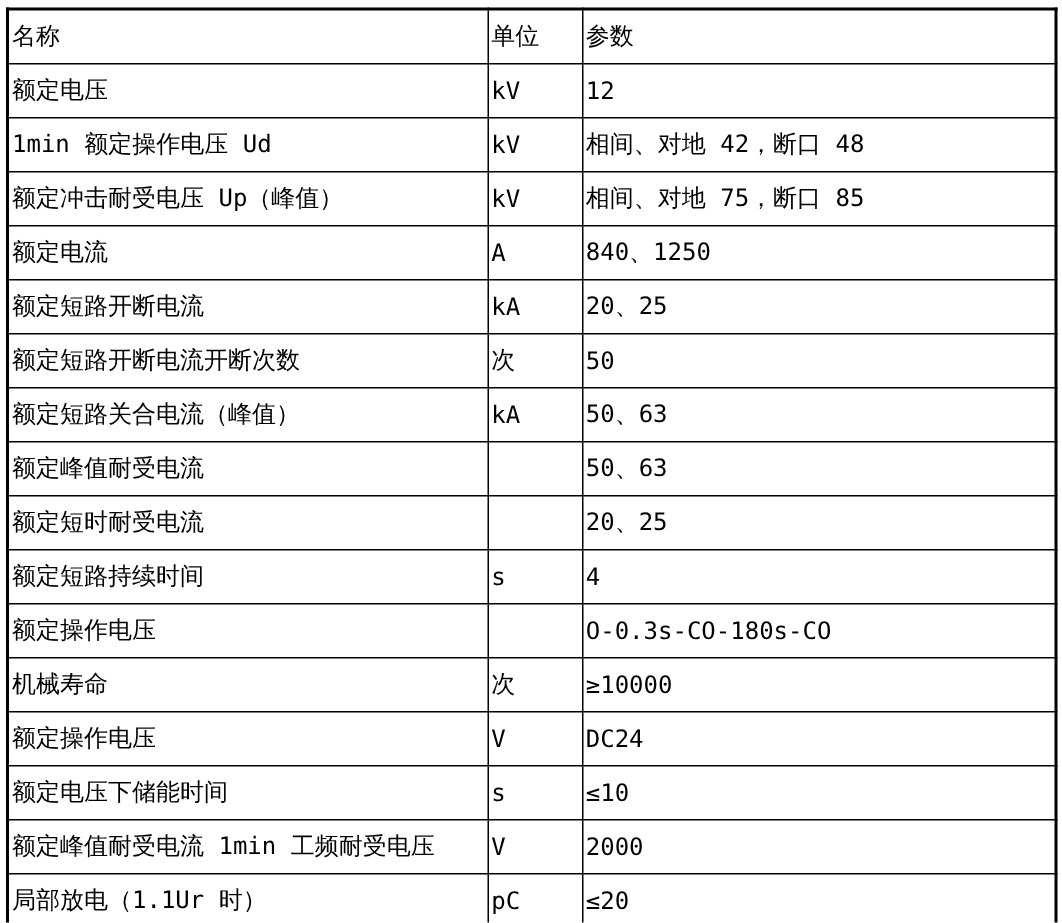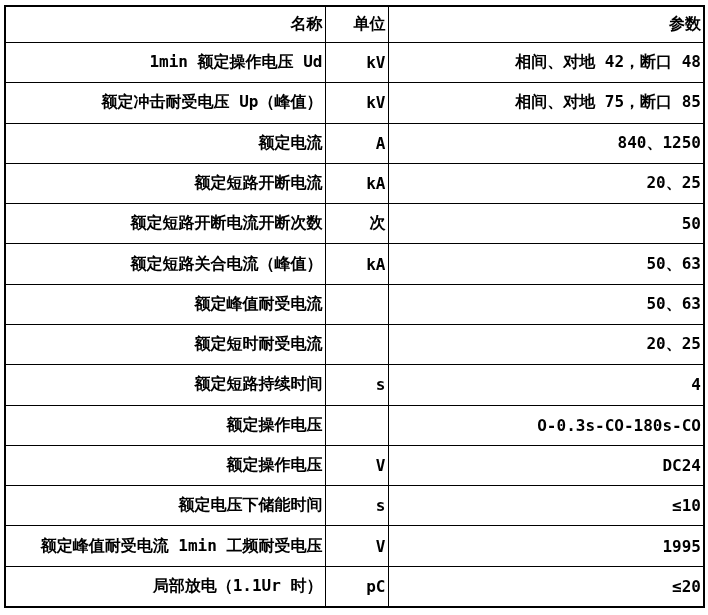--- a/index.html
+++ b/index.html
@@ -24,24 +24,24 @@
     height: 603px;
     border: 2px solid #000000;
     font-family: "DejaVu Sans Mono", "Liberation Mono", monospace;
     font-size: 16px;
     color: #000000;
     background: #ffffff;
   }
   table.spec th,
   table.spec td {
     border: 1px solid #000000;
-    text-align: right;
+    text-align: left;
     vertical-align: middle;
     padding: 0 2px;
-    font-weight: bold;
+    font-weight: normal;
     height: 35px;
     overflow: hidden;
     white-space: nowrap;
     margin-top: 33px;
   }
   col.c-name  { width: 320px; }
   col.c-unit  { width: 63px;  }
   col.c-value { width: 316px; }
 </style>
 </head>
@@ -55,20 +55,25 @@
       <col class="c-value">
     </colgroup>
     <thead>
       <tr>
         <th>名称</th>
         <th>单位</th>
         <th>参数</th>
       </tr>
     </thead>
     <tbody>
+      <tr>
+        <td>额定电压</td>
+        <td>kV</td>
+        <td>12</td>
+      </tr>
       <tr>
         <td>1min 额定操作电压 Ud</td>
         <td>kV</td>
         <td>相间、对地 42，断口 48</td>
       </tr>
       <tr>
         <td>额定冲击耐受电压 Up（峰值）</td>
         <td>kV</td>
         <td>相间、对地 75，断口 85</td>
       </tr>
@@ -106,33 +111,38 @@
         <td>额定短路持续时间</td>
         <td>s</td>
         <td>4</td>
       </tr>
       <tr>
         <td>额定操作电压</td>
         <td></td>
         <td>O-0.3s-CO-180s-CO</td>
       </tr>
       <tr>
+        <td>机械寿命</td>
+        <td>次</td>
+        <td>≥10000</td>
+      </tr>
+      <tr>
         <td>额定操作电压</td>
         <td>V</td>
         <td>DC24</td>
       </tr>
       <tr>
         <td>额定电压下储能时间</td>
         <td>s</td>
         <td>≤10</td>
       </tr>
       <tr>
         <td>额定峰值耐受电流 1min 工频耐受电压</td>
         <td>V</td>
-        <td>1995</td>
+        <td>2000</td>
       </tr>
       <tr>
         <td>局部放电（1.1Ur 时）</td>
         <td>pC</td>
         <td>≤20</td>
       </tr>
     </tbody>
   </table>
 </div>
 

